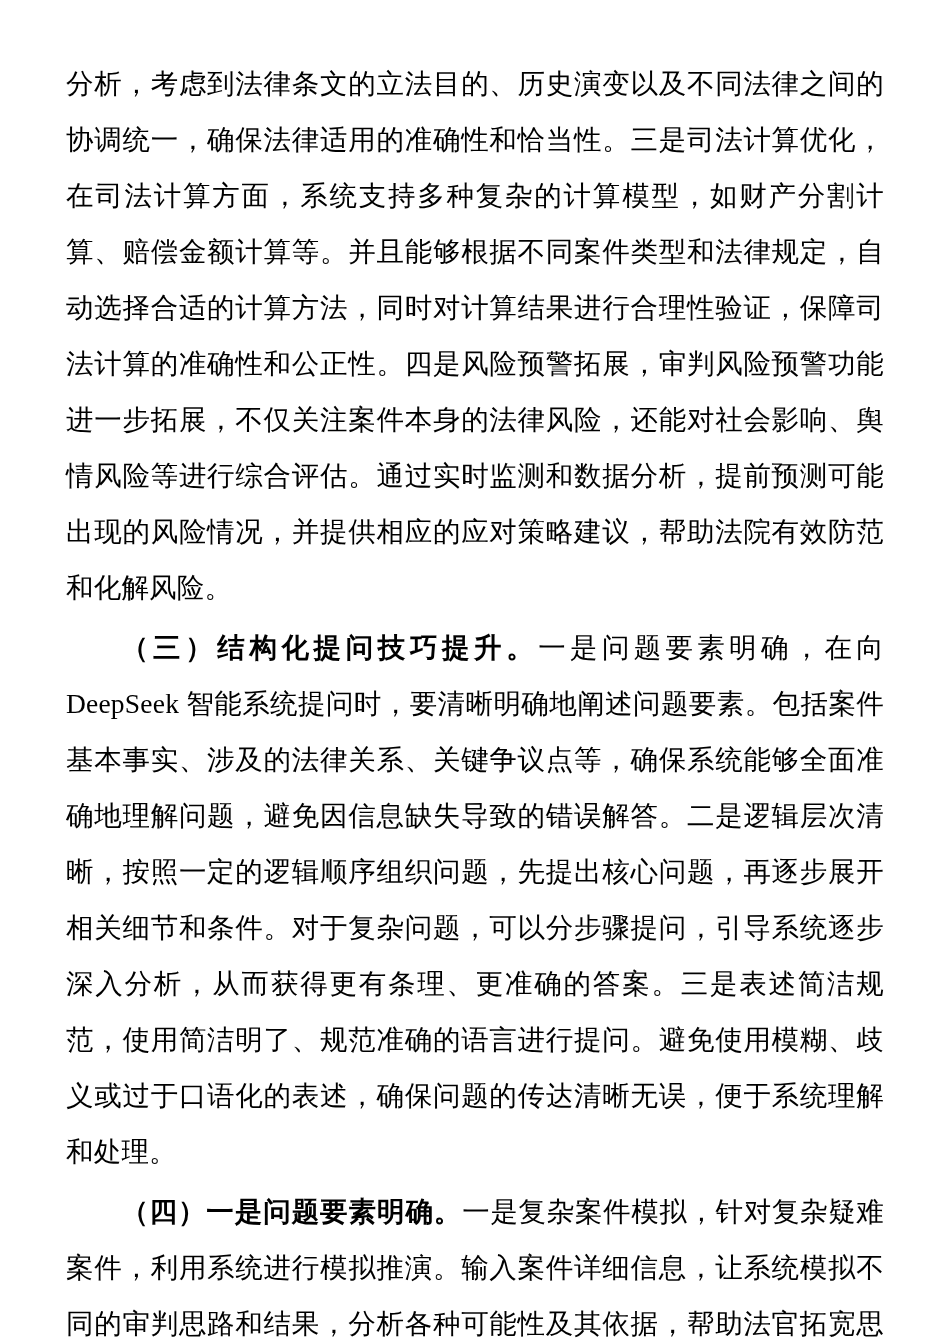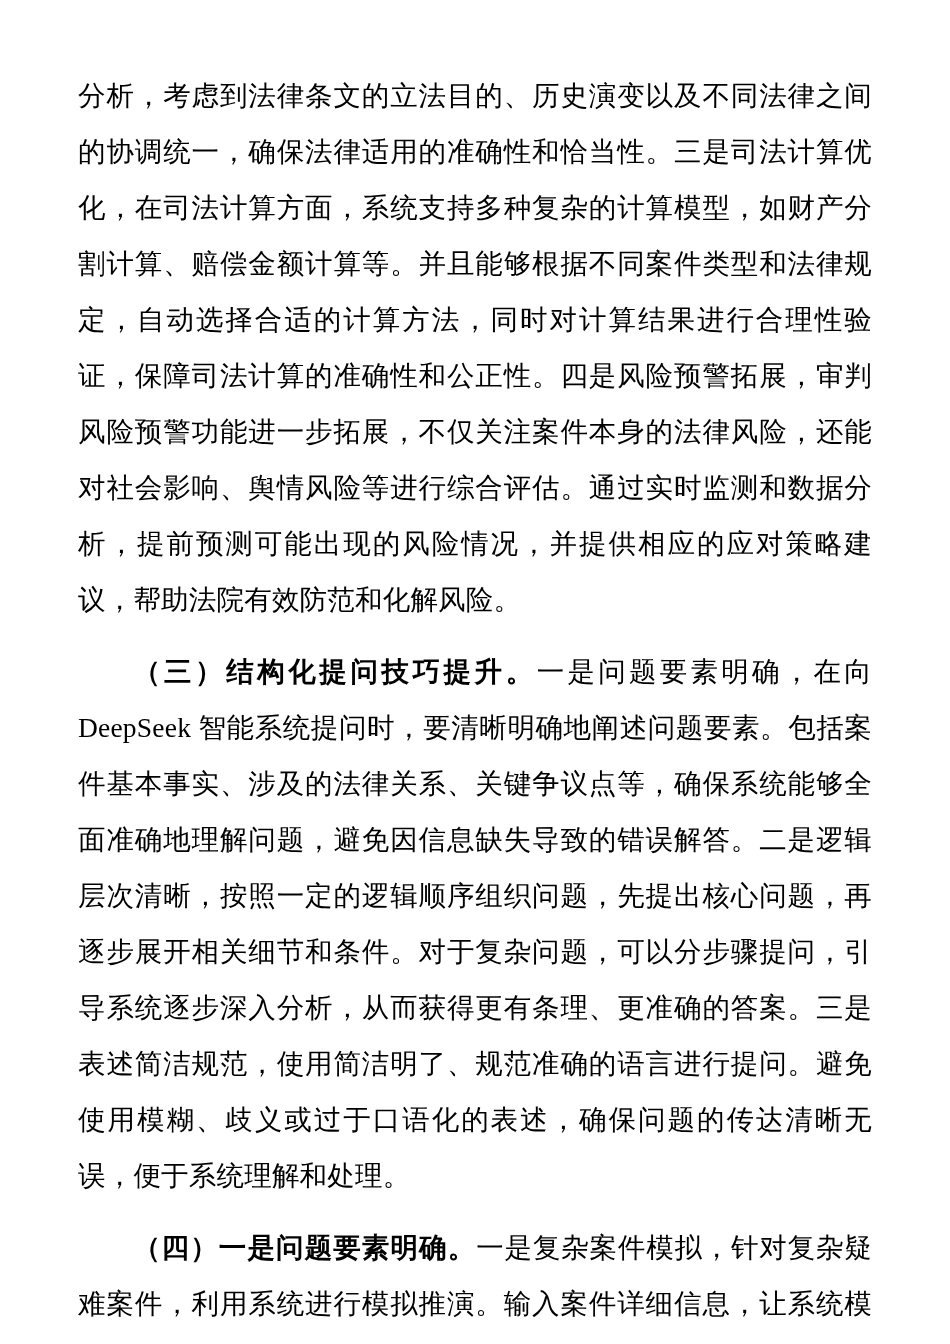--- a/index.html
+++ b/index.html
@@ -22,21 +22,21 @@
     position: relative;
   }
   .doc-body {
     font-size: 27.5px;
     line-height: 56px;
     text-align: justify;
     text-justify: inter-ideograph;
     letter-spacing: 0.2px;
   }
   p.para {
-    margin: 16px;
+    margin: 4px;
     padding: 0;
     text-indent: 0;
   }
   p.indent {
     text-indent: 2em;
   }
   .heading-run {
     font-weight: bold;
     font-family: Liberation Serif, serif;
     letter-spacing: 0.5px;

